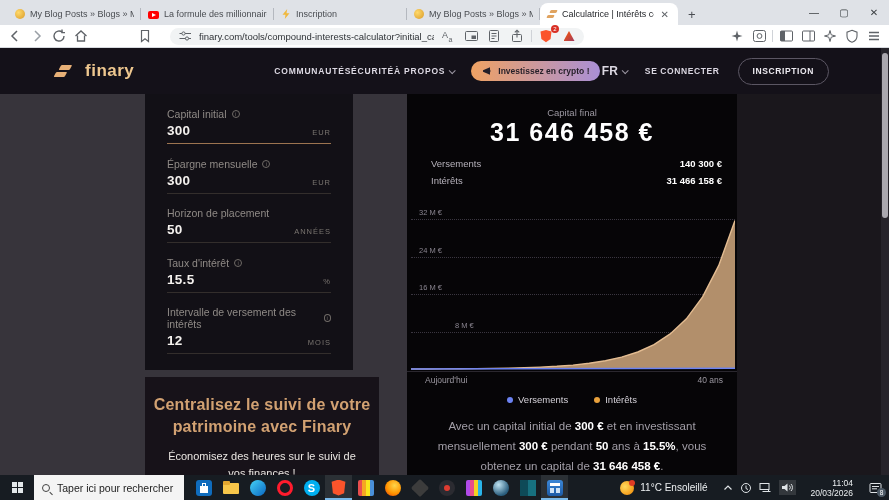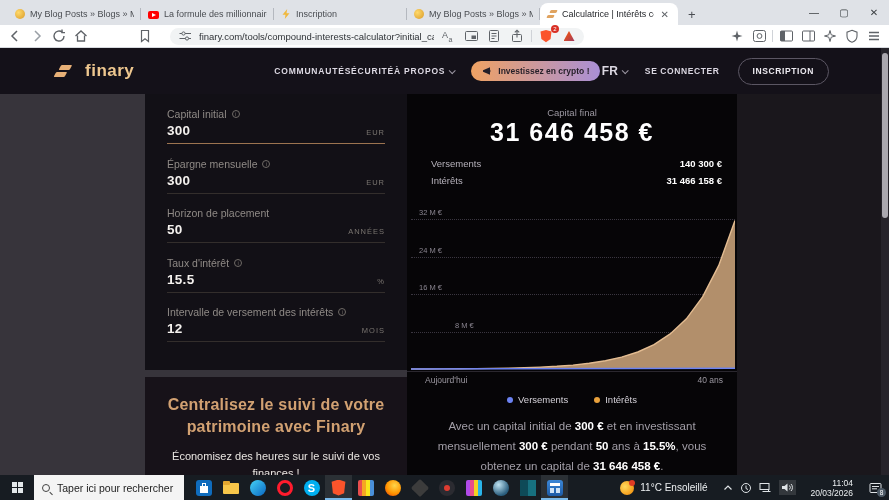--- a/index.html
+++ b/index.html
@@ -52,30 +52,30 @@
   .nav-item { color:#dcd8e2; font-size:8.5px; font-weight:bold; letter-spacing:.8px; display:flex; align-items:center; gap:4px; }
   .chev { width:5px; height:5px; border-right:1px solid #9b96a2; border-bottom:1px solid #9b96a2; transform:rotate(45deg) translateY(-1px); }
   .crypto-pill { margin-left:17px; height:20px; border-radius:10px; background:linear-gradient(90deg,#efa263,#a98fd6); display:flex; align-items:center; gap:5px; padding:0 11px; color:#241f28; font-size:8.5px; font-weight:bold; }
   .hdr-right { margin-left:auto; margin-right:60px; display:flex; align-items:center; gap:18px; }
   .fr { color:#dcd8e2; font-size:12px; font-weight:bold; display:flex; gap:4px; align-items:center; }
   .connect { color:#dcd8e2; font-size:8.5px; font-weight:bold; letter-spacing:.6px; }
   .inscription { border:1px solid #5b5663; border-radius:14px; height:27px; display:flex; align-items:center; padding:0 14px; color:#eceaf0; font-size:8.5px; font-weight:bold; letter-spacing:.6px; }
 
   
   .page { position:absolute; top:46px; left:0; right:0; bottom:0; }
-  .form-panel { position:absolute; left:145px; top:0; width:262px; height:276px; background:#121016; padding:14px 22px 0 22px; }
+  .form-panel { position:absolute; left:145px; top:0; width:208px; height:276px; background:#121016; padding:14px 22px 0 22px; }
   .field { margin-bottom:13.5px; }
   .f-label { color:#8f8a86; font-size:10.5px; display:flex; align-items:center; gap:5px; }
   .info-i { width:8px; height:8px; border:1px solid #6f6a66; border-radius:50%; font-size:6px; color:#6f6a66; display:inline-flex; align-items:center; justify-content:center; font-style:normal; }
   .f-row { display:flex; align-items:baseline; justify-content:space-between; margin-top:3px; padding-bottom:5px; border-bottom:1px solid #332e2c; }
   .field.active .f-row { border-bottom-color:#9c7450; }
   .f-value { color:#f4f1ee; font-size:13.5px; font-weight:bold; letter-spacing:.3px; }
   .f-unit { color:#7a7570; font-size:7.5px; letter-spacing:1px; }
 
-  .promo { position:absolute; left:145px; top:283px; width:262px; height:99px; background:#171219; text-align:center; padding-top:17px; }
+  .promo { position:absolute; left:145px; top:283px; width:234px; height:99px; background:#171219; text-align:center; padding-top:17px; }
   .promo-title { color:#d2a172; font-size:16px; line-height:22px; font-weight:bold; letter-spacing:.2px; }
   .promo-sub { color:#e9e5e1; font-size:11px; line-height:17px; margin-top:10px; padding:0 20px; }
 
   
   .result { position:absolute; left:407px; top:0; width:330px; height:382px; background:#060507; }
   .cf-label { position:absolute; top:13px; left:0; right:0; text-align:center; color:#9b97a0; font-size:9.5px; }
   .cf-value { position:absolute; top:24px; left:0; right:0; text-align:center; color:#fff; font-size:25px; font-weight:bold; letter-spacing:1.5px; }
   .r-row { position:absolute; left:24px; right:15px; display:flex; justify-content:space-between; align-items:center; }
   .r-row .lab { color:#b6b2bb; font-size:9.5px; }
   .r-row .val { color:#fff; font-size:9.5px; font-weight:bold; }

